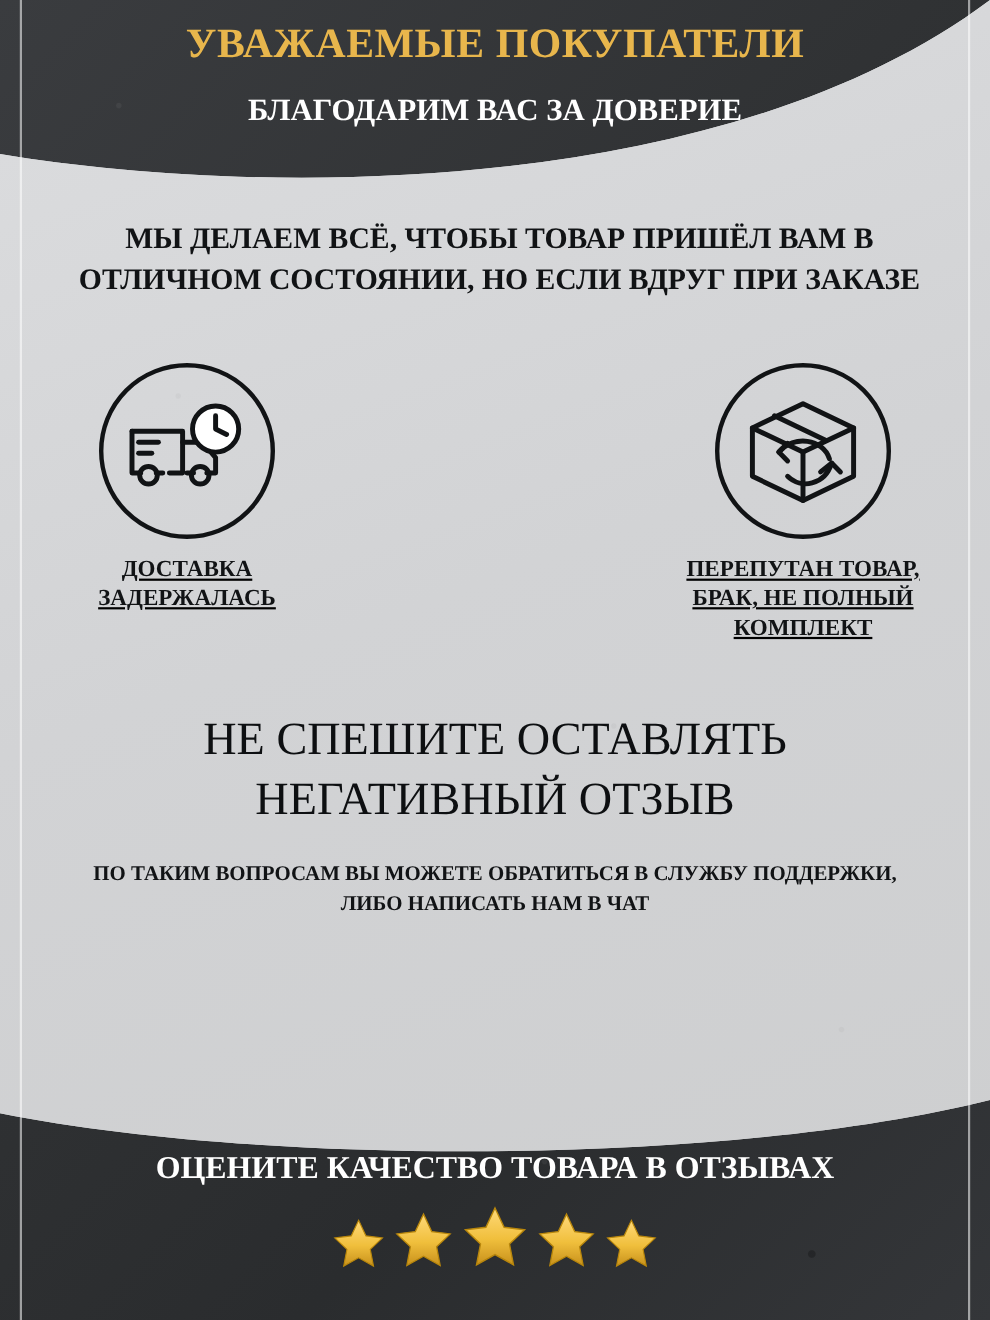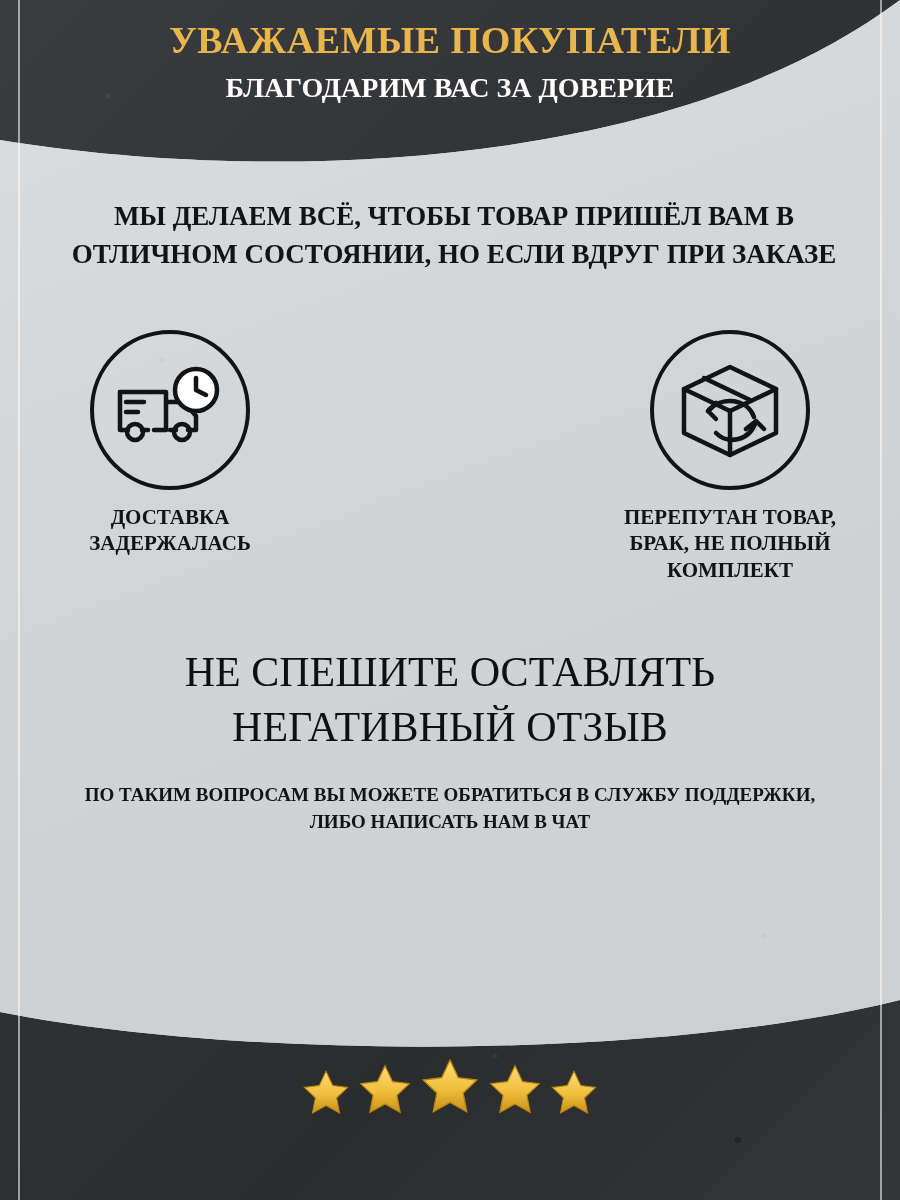--- a/index.html
+++ b/index.html
@@ -66,21 +66,21 @@
   }
   .header-title {
     font-size: 38px;
     font-weight: bold;
     letter-spacing: 0.5px;
     color: #e8b64c;
     text-transform: uppercase;
     line-height: 1.1;
   }
   .header-sub {
-    margin-top: 8px;
+    margin-top: 21px;
     font-size: 28px;
     font-weight: bold;
     color: #ffffff;
     text-transform: uppercase;
     line-height: 1.25;
   }
 
   
   .intro {
     position: absolute;
@@ -99,20 +99,21 @@
     top: 330px; left: 30px; right: 30px;
     display: flex;
     justify-content: space-between;
     align-items: flex-start;
   }
   .icon-item {
     width: 280px;
     display: flex;
     flex-direction: column;
     align-items: center;
+    text-decoration: underline;
   }
   .icon-circle {
     width: 160px; height: 160px;
     border: 4px solid #111315;
     border-radius: 50%;
     display: flex;
     align-items: center;
     justify-content: center;
     background: transparent;
   }
@@ -237,20 +238,21 @@
     </div>
 
 
   </div>
 
   <div class="headline">НЕ СПЕШИТЕ ОСТАВЛЯТЬ НЕГАТИВНЫЙ ОТЗЫВ</div>
 
   <div class="support">ПО ТАКИМ ВОПРОСАМ ВЫ МОЖЕТЕ ОБРАТИТЬСЯ В СЛУЖБУ ПОДДЕРЖКИ, ЛИБО НАПИСАТЬ НАМ В ЧАТ</div>
 
   <div class="footer">
+    <div class="footer-title">ОЦЕНИТЕ КАЧЕСТВО ТОВАРА В ОТЗЫВАХ</div>
     <div class="stars">
       <svg class="star" width="52" height="50" viewBox="0 0 24 24">
         <defs>
             <linearGradient id="g1" x1="0" y1="0" x2="0" y2="1">
           <stop offset="0%" stop-color="#ffd979"></stop>
               <stop offset="55%" stop-color="#f0bf3c"></stop>
               <stop offset="100%" stop-color="#c8911c"></stop>
         </linearGradient>
           </defs>
         <path d="M12 1.6 L15.2 8.4 L22.4 9.3 L17.1 14.3 L18.5 21.6 L12 18 L5.5 21.6 L6.9 14.3 L1.6 9.3 L8.8 8.4 Z" fill="url(#g1)" stroke="#b8860b" stroke-width="0.5"></path>

